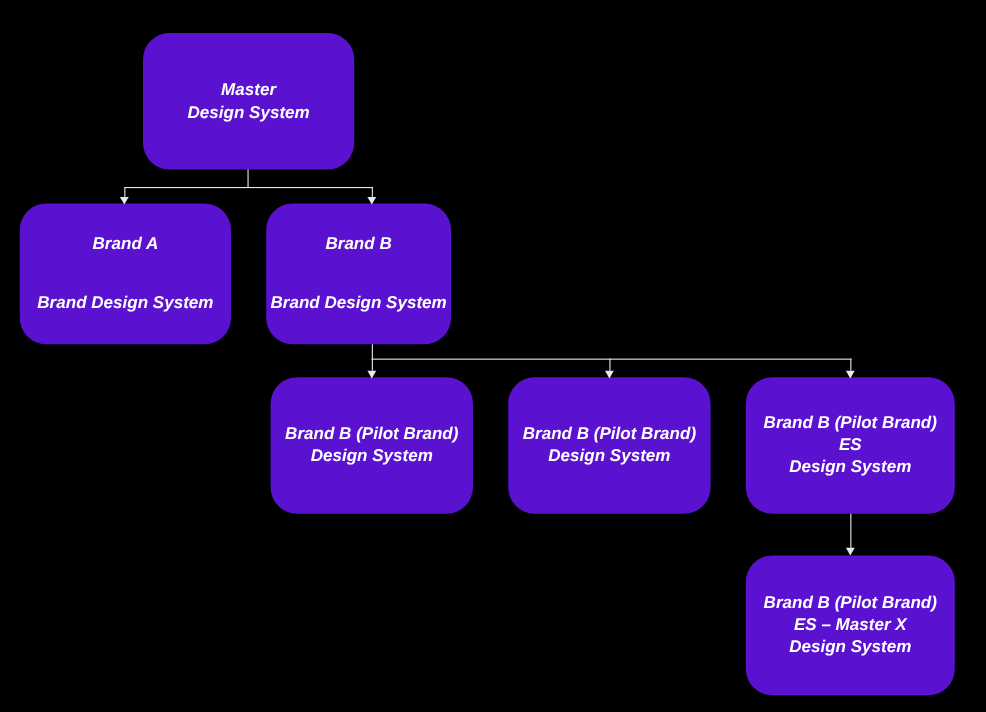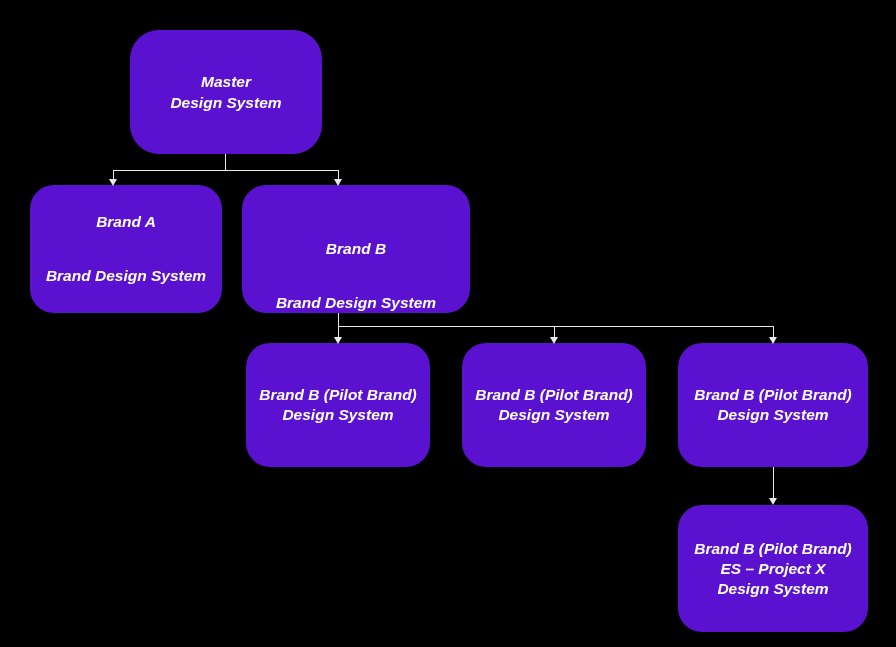--- a/index.html
+++ b/index.html
@@ -47,23 +47,23 @@
   .arrow-down {
     position: absolute;
     width: 0;
     height: 0;
     border-left: 4.5px solid transparent;
     border-right: 4.5px solid transparent;
     border-top: 7px solid #e9e9e9;
   }
 
   
-  .node-master   { left: 130px; top: 30px;  width: 192px; height: 124px; line-height: 21px; border-radius: 29px; }
-  .node-brand-a  { left: 30px;  top: 185px; width: 192px; height: 128px; }
-  .node-brand-b  { left: 242px; top: 185px; width: 228px; height: 128px; justify-content: flex-end; }
+  .node-master   { left: 130px; top: 30px;  width: 192px; height: 124px; line-height: 21px; }
+  .node-brand-a  { left: 18px;  top: 185px; width: 192px; height: 128px; }
+  .node-brand-b  { left: 242px; top: 185px; width: 168px; height: 128px; }
   .node-pilot-dk { left: 246px; top: 343px; width: 184px; height: 124px; }
   .node-pilot-fr { left: 462px; top: 343px; width: 184px; height: 124px; }
   .node-pilot-es { left: 678px; top: 343px; width: 190px; height: 124px; }
   .node-es-px    { left: 678px; top: 505px; width: 190px; height: 127px; }
 </style>
 </head>
 <body>
 
 <div class="canvas">
 
@@ -89,26 +89,27 @@
     <div class="line">Design System</div>
   </div>
 
   <div class="node node-pilot-fr">
     <div class="line">Brand B (Pilot Brand)</div>
     <div class="line">Design System</div>
   </div>
 
   <div class="node node-pilot-es">
     <div class="line">Brand B (Pilot Brand)</div>
+    <div class="line">ES</div>
     <div class="line">Design System</div>
   </div>
 
   <div class="node node-es-px">
     <div class="line">Brand B (Pilot Brand)</div>
-    <div class="line">ES – Project X</div>
+    <div class="line">ES – Master X</div>
     <div class="line">Design System</div>
   </div>
 
   <div class="vline" style="left:224.5px; top:154px; height:16px;"></div>
   <div class="hline" style="left:112.5px; top:169.5px; width:226px;"></div>
   <div class="vline" style="left:112.5px; top:169.5px; height:9.5px;"></div>
   <div class="arrow-down" style="left:109px; top:178.5px;"></div>
   <div class="vline" style="left:337.5px; top:169.5px; height:9.5px;"></div>
   <div class="arrow-down" style="left:334px; top:178.5px;"></div>
 

